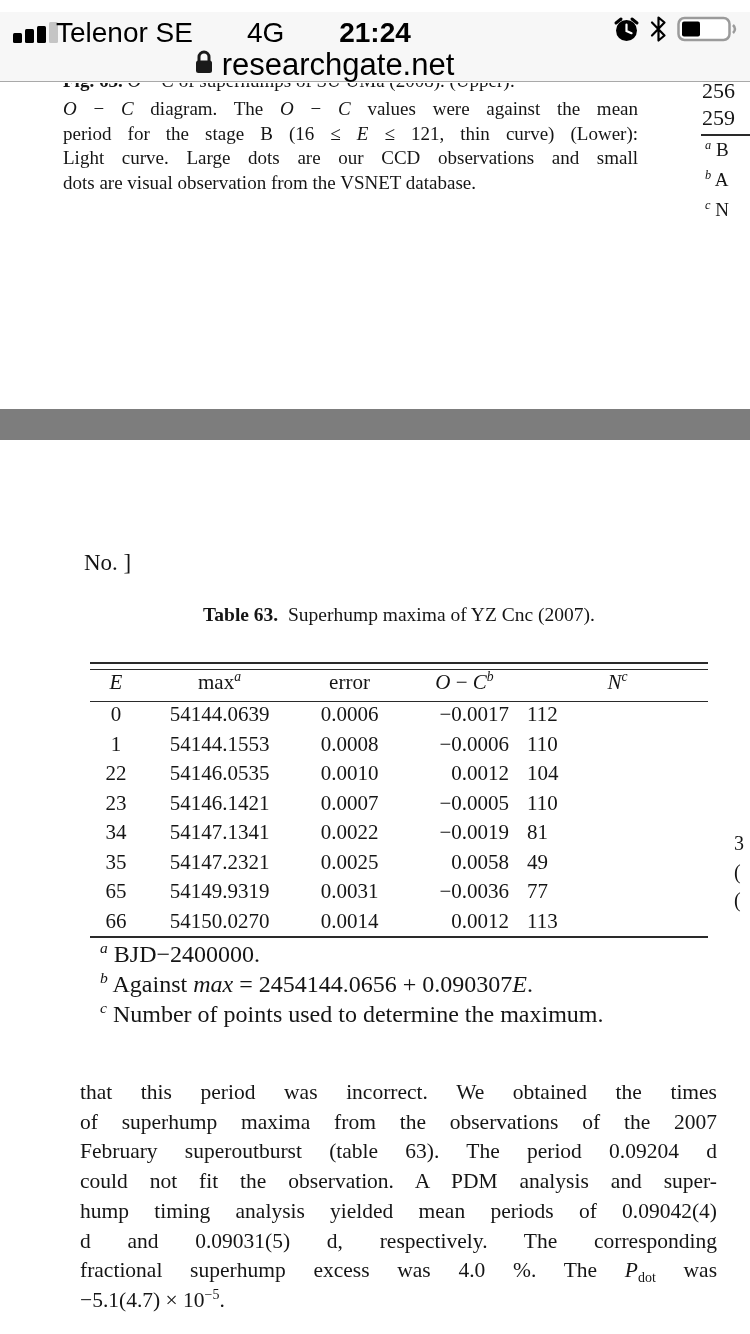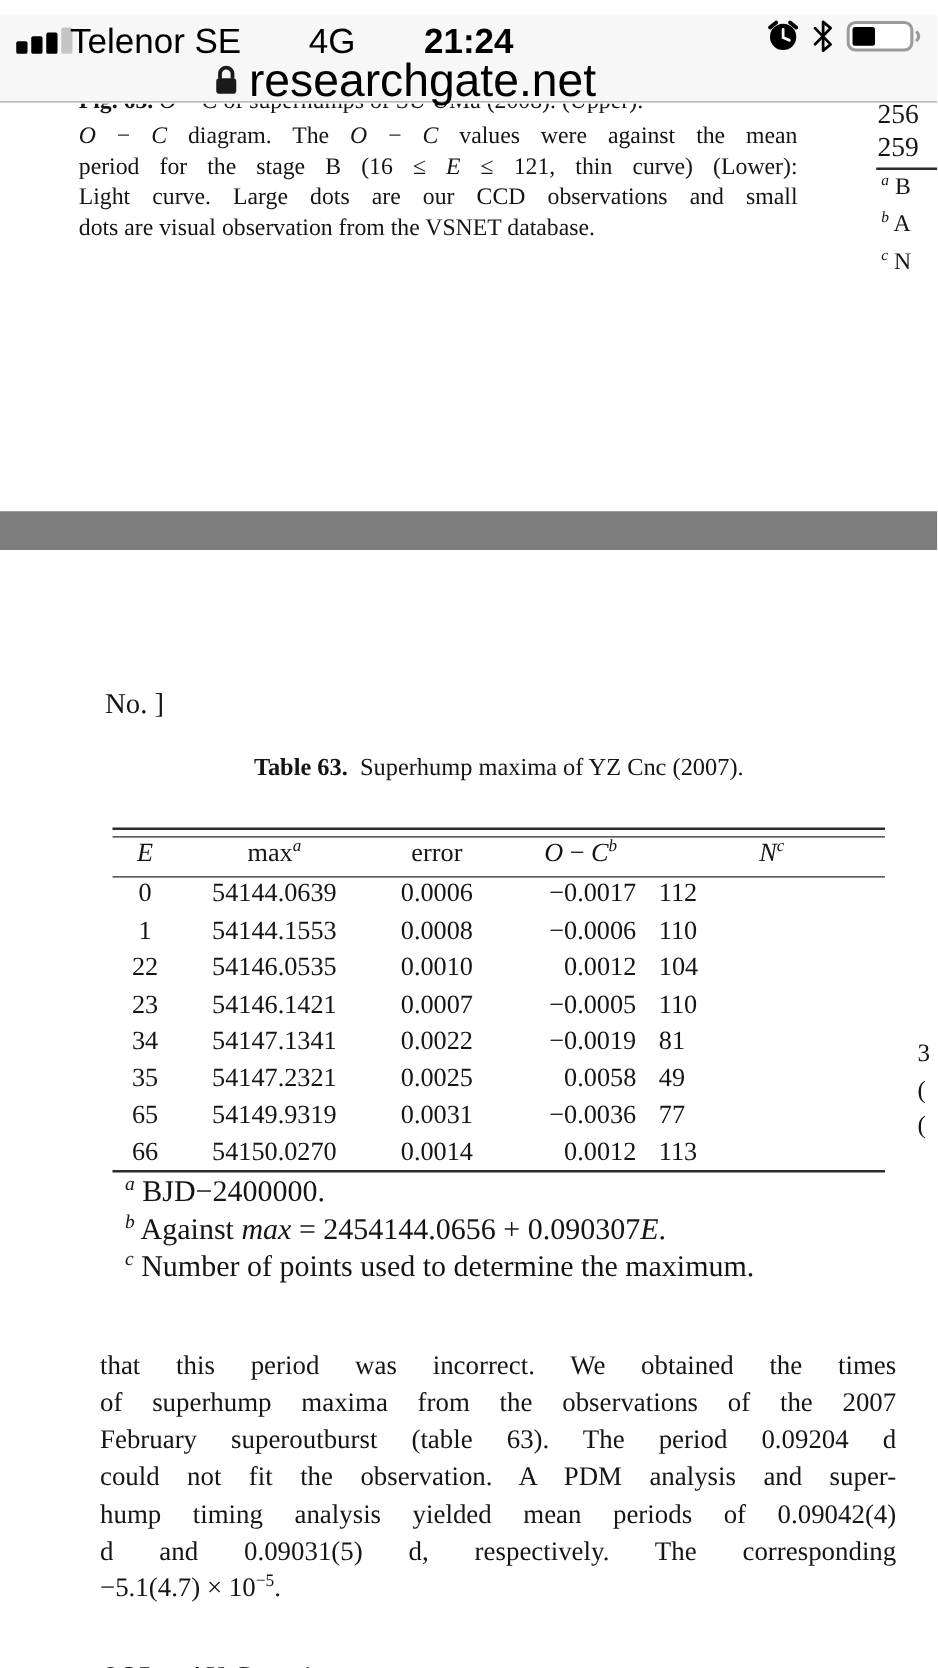--- a/index.html
+++ b/index.html
@@ -11,21 +11,21 @@
           border-bottom:1px solid #a9a9a9;font-family:"Liberation Sans","DejaVu Sans",sans-serif;
           box-sizing:border-box;z-index:5;}
   .signal{position:absolute;left:13px;top:9px;display:flex;align-items:flex-end;gap:3px;height:22px;}
   .signal span{display:block;width:9px;border-radius:1.5px;background:#000;}
   .sig1{height:10px;} .sig2{height:14px;} .sig3{height:17px;} .sig4{height:21px;background:#c5c5c5 !important;}
   .carrier{position:absolute;left:56px;top:5px;font-size:28px;color:#000;}
   .network{position:absolute;left:247px;top:5px;font-size:28px;color:#000;}
   .clock{position:absolute;left:0;top:5px;width:750px;text-align:center;font-size:28px;font-weight:600;color:#000;}
   .sb-icons{position:absolute;right:11px;top:4px;display:flex;align-items:center;gap:9px;height:30px;}
   .urlbar{position:absolute;left:0;top:36px;width:648px;height:33px;display:flex;align-items:center;
-          justify-content:center;gap:8px;font-size:37px;font-weight:500;color:#000;}
+          justify-content:center;gap:8px;font-size:31px;font-weight:500;color:#000;}
 
   
   sup{font-size:0.65em;line-height:0;}
   sub{font-size:0.65em;line-height:0;}
   .jlines > .line:not(:last-child){text-align:justify;text-align-last:justify;}
   .line{white-space:normal;}
 
   
   .figcap-clip{position:absolute;left:63px;top:71px;width:582px;height:11px;overflow:hidden;}
   .figcap-clip .line{margin-top:-13px;font-size:19px;white-space:nowrap;}
@@ -231,20 +231,21 @@
       <div class="line"><sup style="font-style: italic;">c</sup><span> Number of points used to determine the maximum.</span></div>
     </div>
 
   <div class="bodytext jlines">
       <div class="line"><span>that this period was incorrect.  We obtained the times</span></div>
       <div class="line"><span>of superhump maxima from the observations of the 2007</span></div>
       <div class="line"><span>February superoutburst (table 63). The period 0.09204 d</span></div>
       <div class="line"><span>could not fit the observation. A PDM analysis and super-</span></div>
       <div class="line"><span>hump timing analysis yielded mean periods of 0.09042(4)</span></div>
       <div class="line"><span>d and 0.09031(5) d, respectively.  The corresponding</span></div>
+      <div class="line"><span>fractional superhump excess was 4.0 %.  The </span><span style="font-style: italic;">P</span><sub>dot</sub><span> was</span></div>
       <div class="line"><span>−5.1(4.7) × 10</span><sup>−5</sup><span>.</span></div>
     </div>
 
   <div class="section-heading">6.35.  AK Cancri</div>
 
   <div class="side-frag" style="top:820px;">3</div>
   <div class="side-frag" style="top:849px;">(</div>
   <div class="side-frag" style="top:877px;">(</div>
 
 </div>

